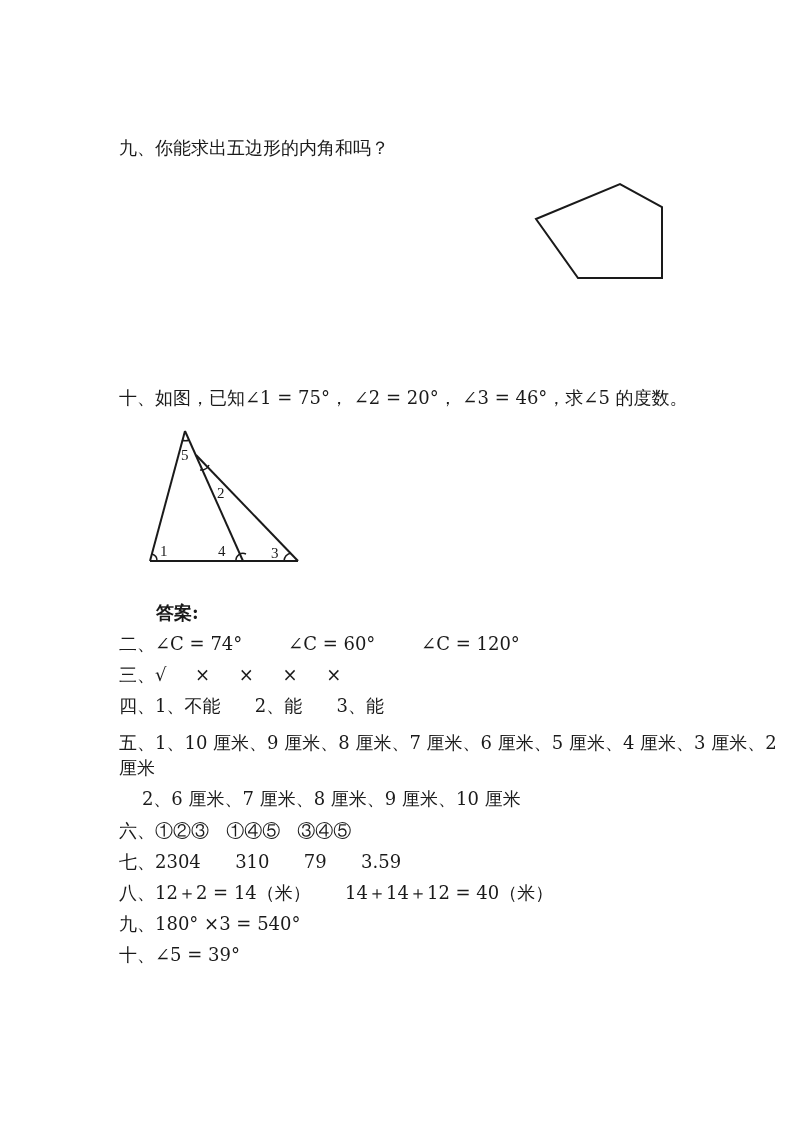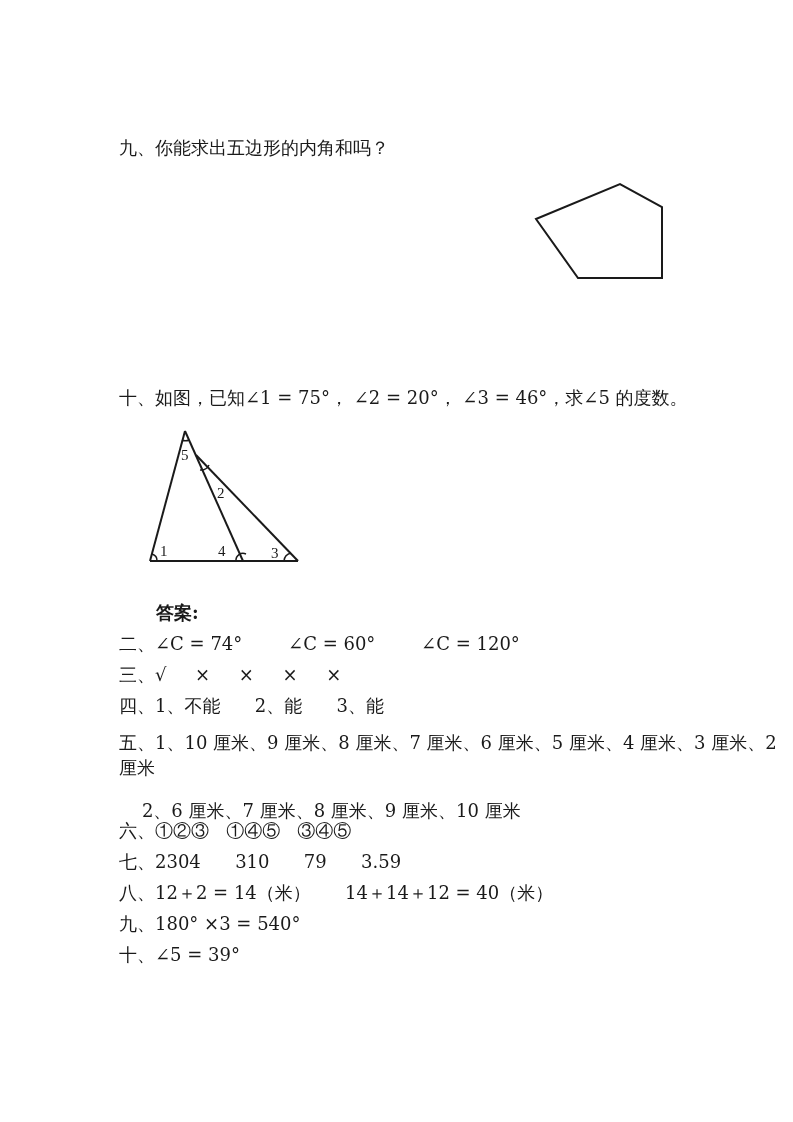--- a/index.html
+++ b/index.html
@@ -42,18 +42,18 @@
     <text x="217" y="498">2</text>
   </g>
 </svg>
 
 <div class="line bold" style="top:604px;margin-left:37px;">答案:</div>
 <div class="line" style="top:635px;">二、∠C = 74°        ∠C = 60°        ∠C = 120°</div>
 <div class="line" style="top:666px;">三、√     ×     ×     ×     ×</div>
 <div class="line" style="top:697px;">四、1、不能      2、能      3、能</div>
 <div class="line" style="top:714px;margin-top:20px;">五、1、10 厘米、9 厘米、8 厘米、7 厘米、6 厘米、5 厘米、4 厘米、3 厘米、2</div>
 <div class="line" style="top:759px;text-align:right;">厘米</div>
-<div class="line" style="top:790px;margin-top:12px;">    2、6 厘米、7 厘米、8 厘米、9 厘米、10 厘米</div>
+<div class="line" style="top:790px;">    2、6 厘米、7 厘米、8 厘米、9 厘米、10 厘米</div>
 <div class="line" style="top:822px;">六、①②③   ①④⑤   ③④⑤</div>
 <div class="line" style="top:853px;">七、2304      310      79      3.59</div>
 <div class="line" style="top:884px;">八、12＋2 = 14（米）      14＋14＋12 = 40（米）</div>
 <div class="line" style="top:915px;">九、180° ×3 = 540°</div>
 <div class="line" style="top:946px;text-align:center;">十、∠5 = 39°</div>
 
 </body></html>

